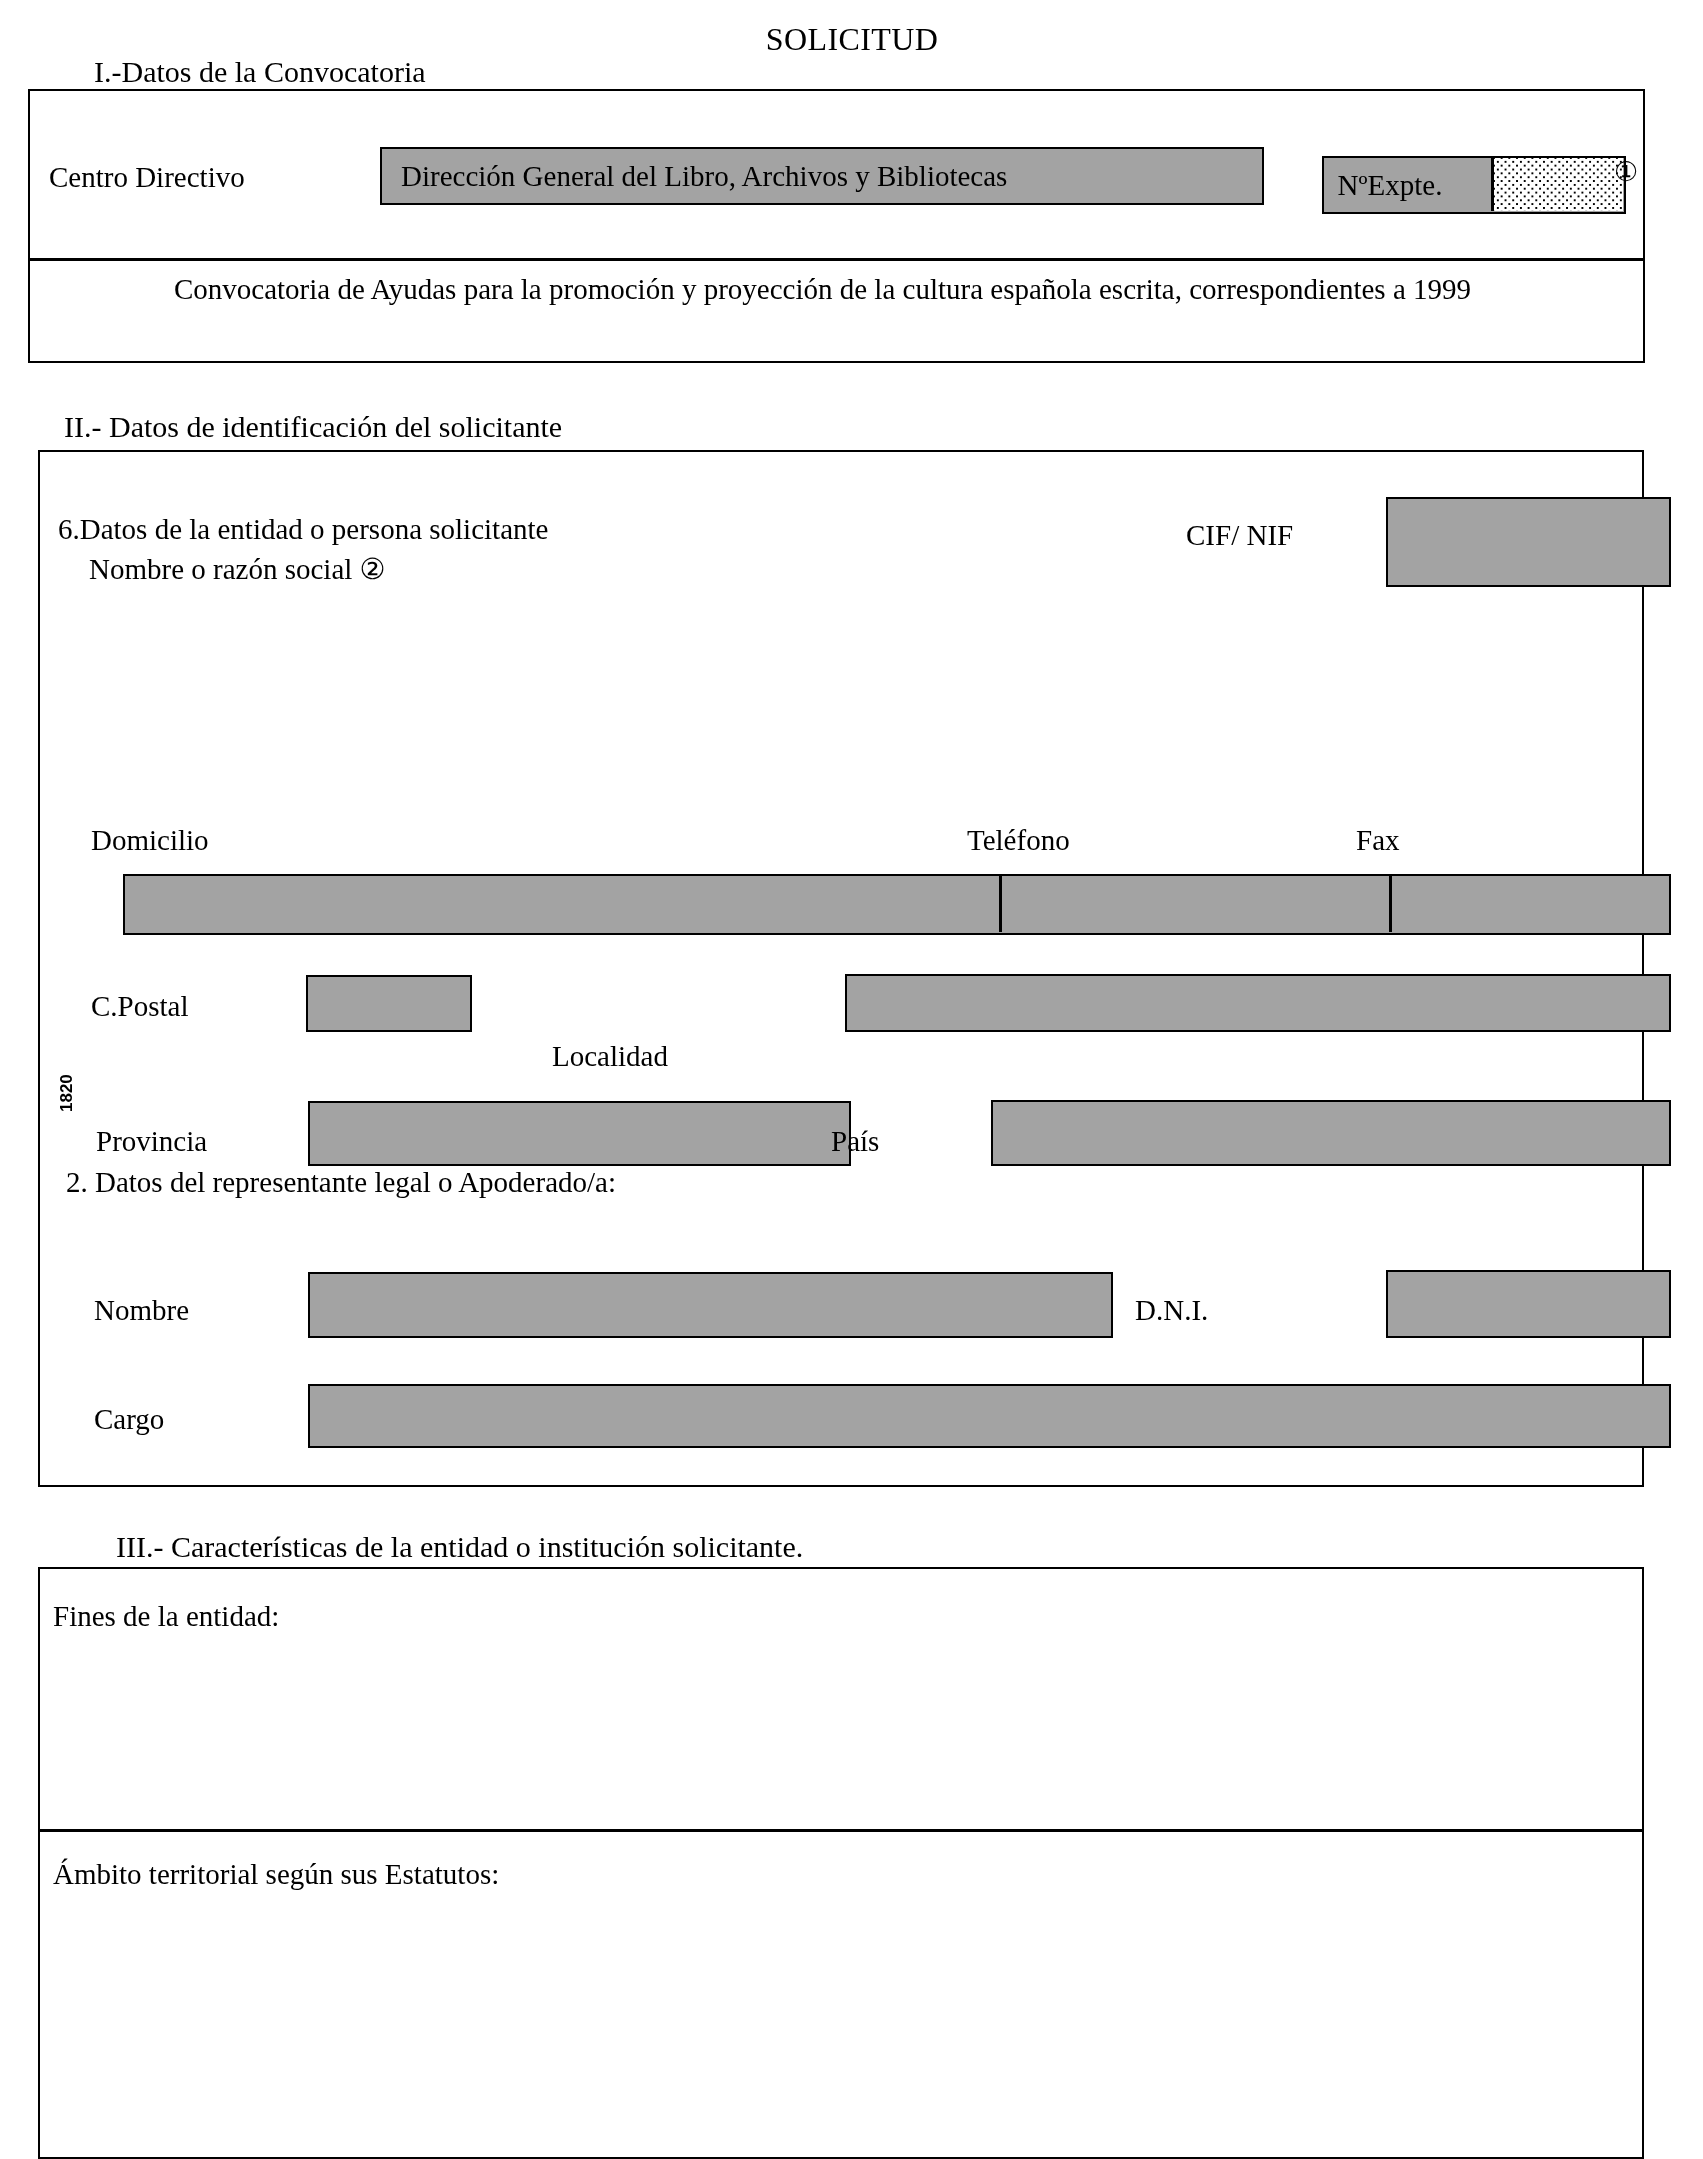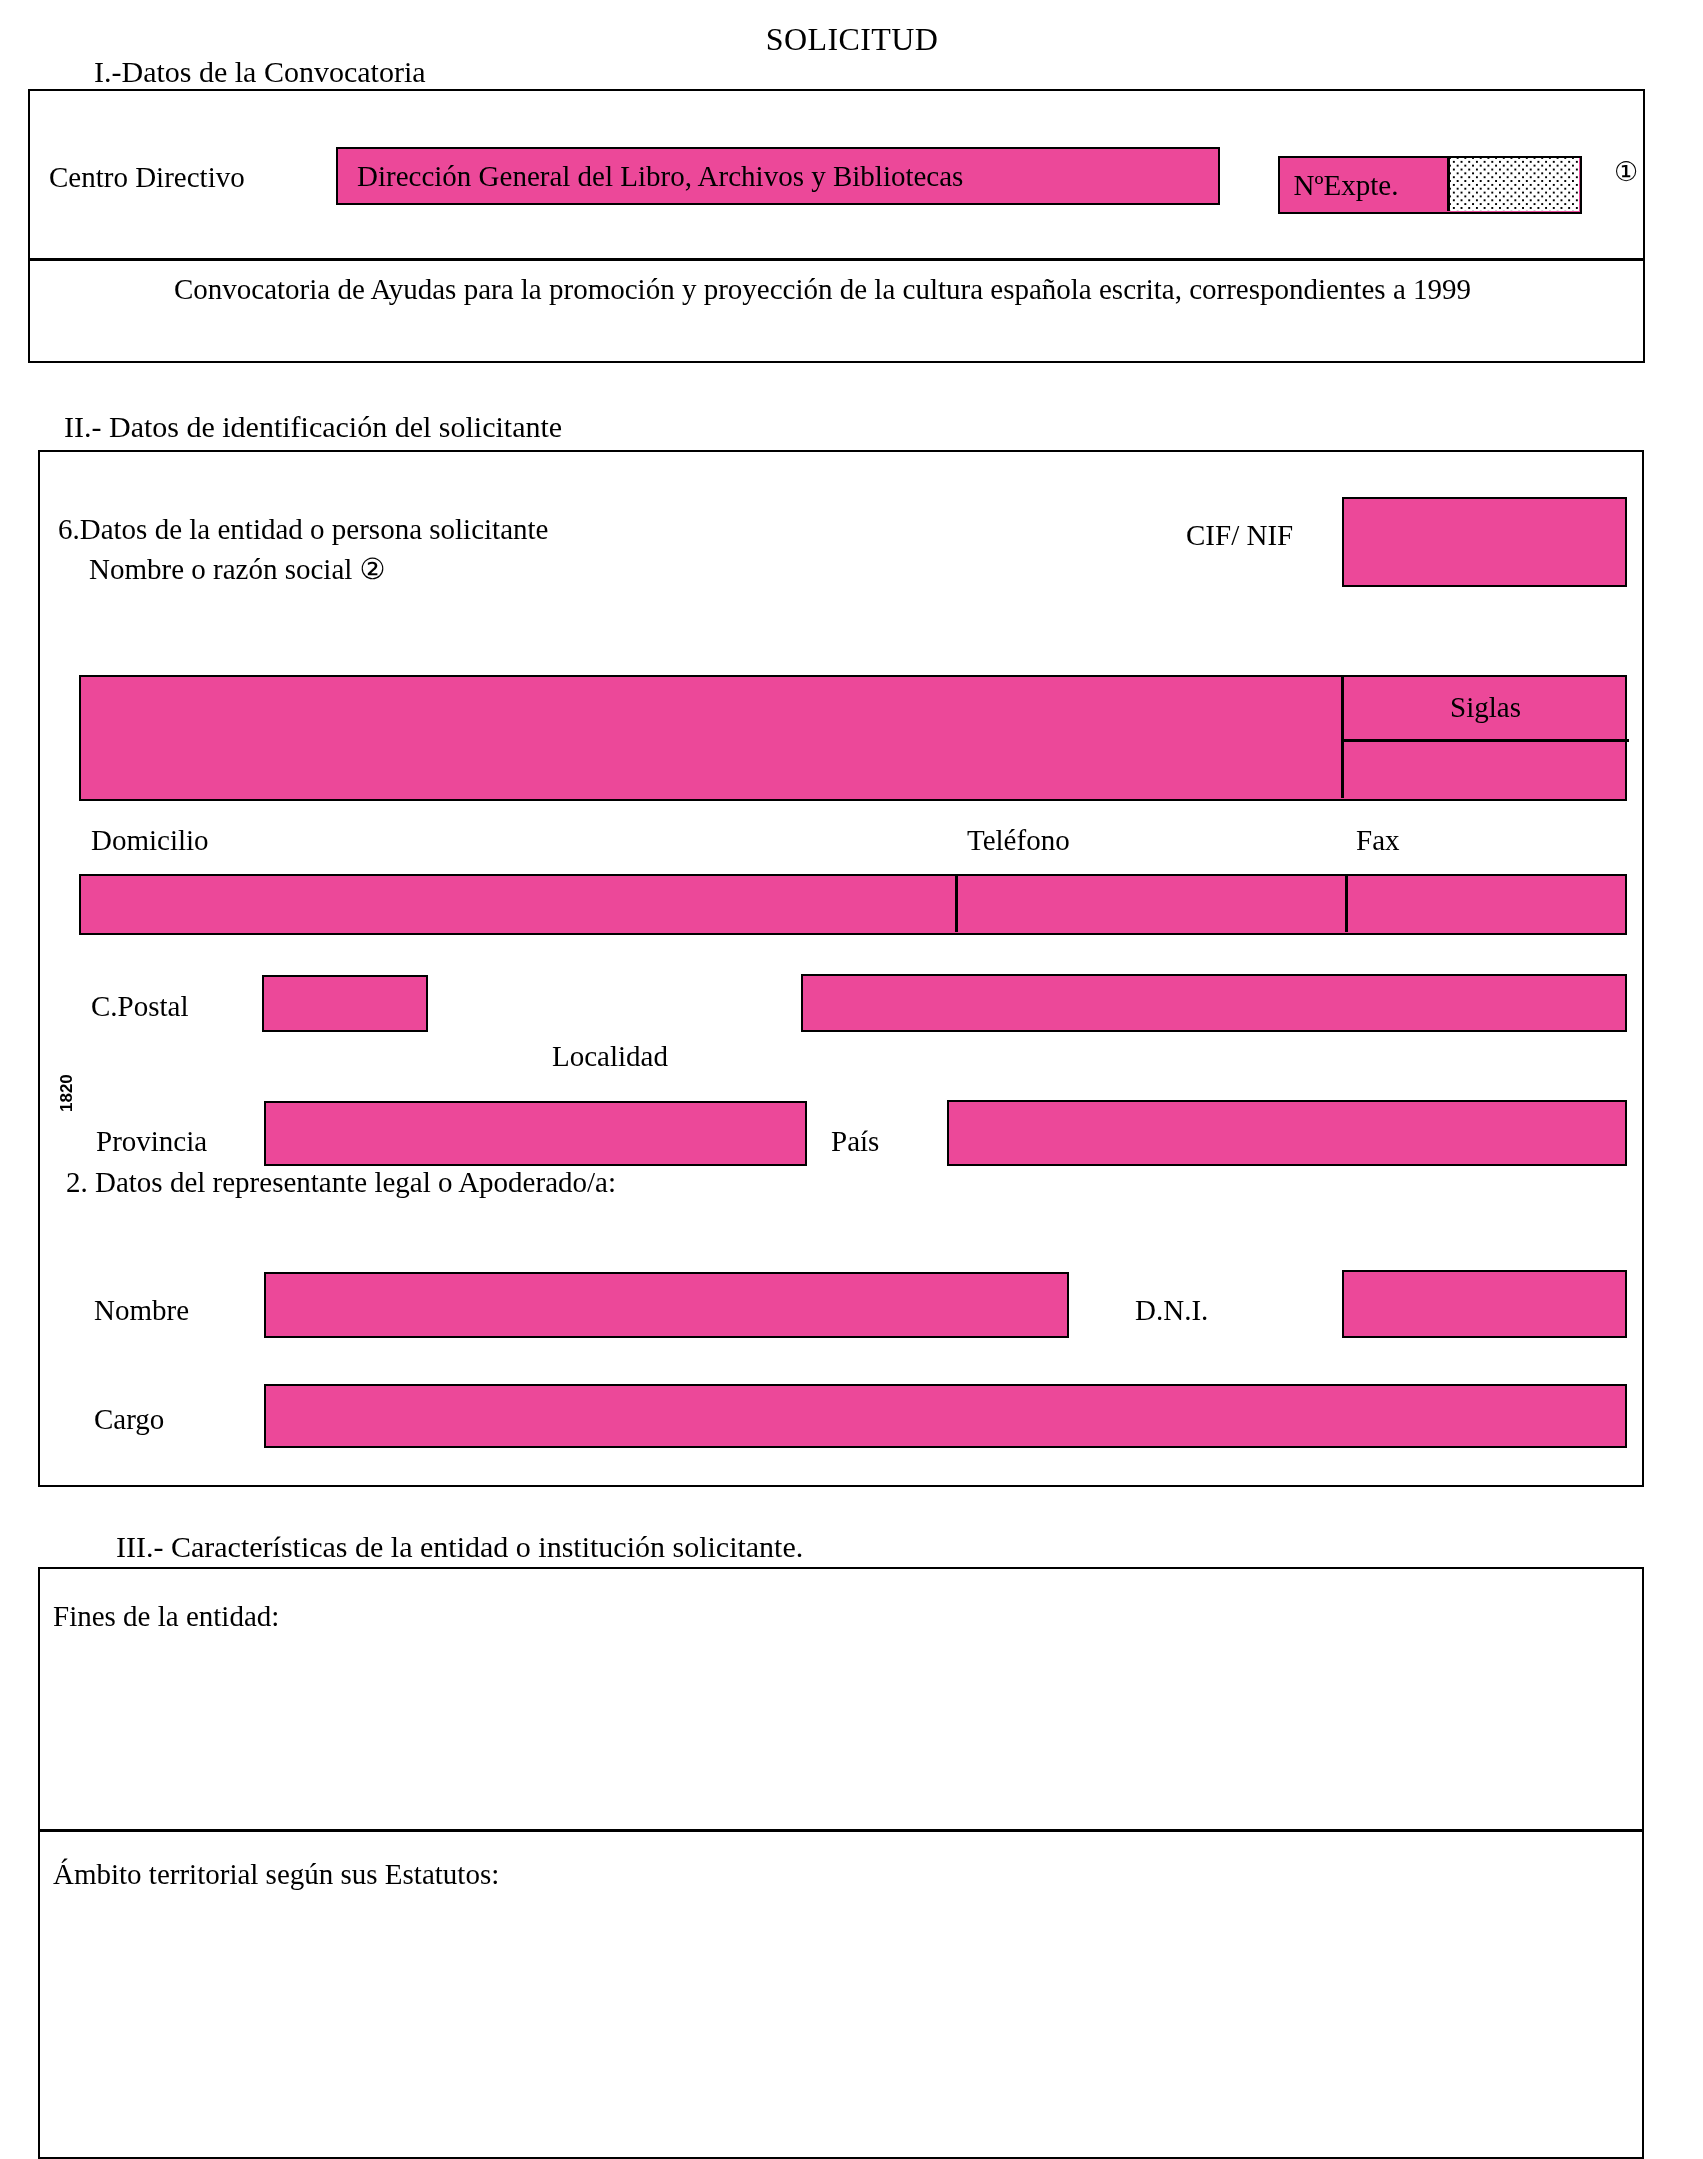--- a/index.html
+++ b/index.html
@@ -29,21 +29,22 @@
   .t-title      { font-size: 32px; letter-spacing: 0.4px; }
   .t-section    { font-size: 30px; }
   .t-label      { font-size: 29px; }
   .t-field      { font-size: 29px; }
   .t-conv       { font-size: 29px; }
 
   
   .box {
     box-sizing: border-box;
     border: 2.6px solid #000;
-    background: #ec4899;
+    background: #a3a3a3;
+    margin-left: 44px;
   }
   .outer {
     box-sizing: border-box;
     border: 2.6px solid #000;
     background: #fff;
   }
   .hatch {
     background-color: #ffffff;
     background-image:
       radial-gradient(#000 22%, transparent 23%),
@@ -105,31 +106,20 @@
   <div class="abs txt vrot" style="left:58px;top:1112px;">1820</div>
 
   <div class="abs txt t-label" style="left:58px;top:514px;">6.Datos de la entidad o persona solicitante</div>
   <div class="abs txt t-label" style="left:89px;top:554px;">Nombre o razón social ②</div>
 
   <div class="abs txt t-label" style="left:1186px;top:520px;">CIF/ NIF</div>
   <div class="abs box" style="left:1342px;top:497px;width:285px;height:90px;">
     <div class="txt t-field" style="position:absolute;left:12px;top:25.6px;"></div>
   </div>
 
-  <div class="abs box" style="left:79px;top:675px;width:1548px;height:126px;">
-
-    <div class="cellline" style="left:1260px;top:0;width:2.6px;height:121px;"></div>
-
-    <div class="cellline" style="left:1260px;top:62px;width:288px;height:2.6px;"></div>
-
-    <div class="txt t-field" style="position:absolute;left:17px;top:43px;"></div>
-
-    <div class="txt t-label center" style="position:absolute;left:1262px;top:15.3px;width:285px;">Siglas</div>
-    <div class="txt t-field" style="position:absolute;left:1274px;top:77px;"></div>
-  </div>
 
   <div class="abs txt t-label" style="left:91px;top:825px;">Domicilio</div>
   <div class="abs txt t-label" style="left:967px;top:825px;">Teléfono</div>
   <div class="abs txt t-label" style="left:1356px;top:825px;">Fax</div>
 
   <div class="abs box" style="left:79px;top:874px;width:1548px;height:61px;">
     <div class="cellline" style="left:874px;top:0;width:2.6px;height:56px;"></div>
     <div class="cellline" style="left:1264px;top:0;width:2.6px;height:56px;"></div>
     <div class="txt t-field" style="position:absolute;left:15.3px;top:12px;"></div>
     <div class="txt t-field" style="position:absolute;left:889px;top:12px;"></div>

